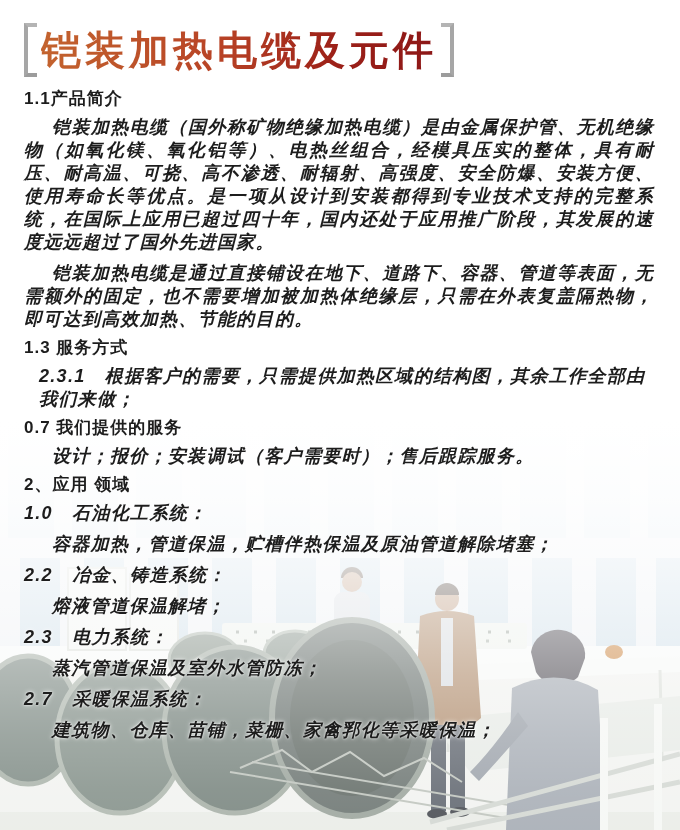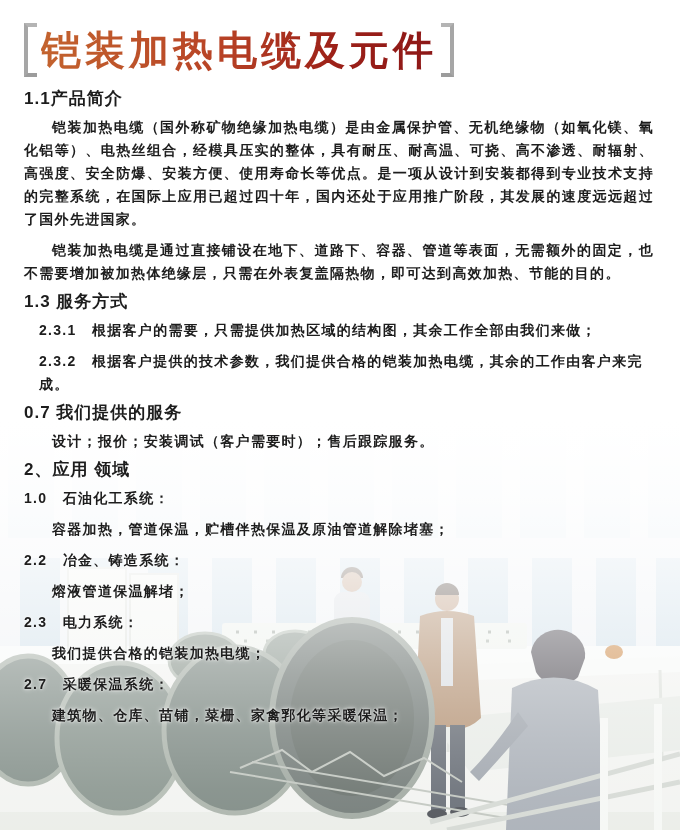--- a/index.html
+++ b/index.html
@@ -23,22 +23,23 @@
       rgba(255,255,255,0.24) 90%,
       rgba(255,255,255,0.20) 100%);
   }
   
   .content{
     position:absolute;inset:0;padding:10px 18px 0 16px;box-sizing:border-box;
     color:#1d1d1d;
   }
   .content p,.content h2,.content h1{margin:8px;}
   .txt{
-    font-size:14px;font-weight:600;letter-spacing:1.3px;line-height:23px;
+    font-size:18px;font-weight:600;letter-spacing:1.3px;line-height:23px;
     text-shadow:0 0 2px rgba(255,255,255,0.95),0 0 5px rgba(255,255,255,0.8);
+    font-style:italic;
   }
   .heading{
     font-size:17px;font-weight:700;letter-spacing:1px;line-height:18px;
     text-shadow:0 0 2px rgba(255,255,255,0.95),0 0 5px rgba(255,255,255,0.8);
   }
   .para{text-align:justify;text-indent:28px;}
   .sub{padding-left:15px;}
   .inset{padding-left:28px;}
   
   .title-row{display:flex;align-items:center;height:64px;}
@@ -193,33 +194,32 @@
       <span class="bracket br"></span>
     </h1>
 
     <h2 class="heading mt-s11">1.1产品简介</h2>
     <p class="txt para mt-p1">铠装加热电缆（国外称矿物绝缘加热电缆）是由金属保护管、无机绝缘物（如氧化镁、氧化铝等）、电热丝组合，经模具压实的整体，具有耐压、耐高温、可挠、高不渗透、耐辐射、高强度、安全防爆、安装方便、使用寿命长等优点。是一项从设计到安装都得到专业技术支持的完整系统，在国际上应用已超过四十年，国内还处于应用推广阶段，其发展的速度远远超过了国外先进国家。</p>
 
     <p class="txt para mt-p2">铠装加热电缆是通过直接铺设在地下、道路下、容器、管道等表面，无需额外的固定，也不需要增加被加热体绝缘层，只需在外表复盖隔热物，即可达到高效加热、节能的目的。</p>
 
     <h2 class="heading mt-s13">1.3 服务方式</h2>
     <p class="txt sub mt-i1">2.3.1　根据客户的需要，只需提供加热区域的结构图，其余工作全部由我们来做；</p>
-    <p class="txt sub mt-i2">2.3.2　根据客户提供的技术参数，我们提供合格的铠装加热电缆，其余的工作由客户来完成。</p>
 
     <h2 class="heading mt-s14">0.7 我们提供的服务</h2>
     <p class="txt inset mt-p4">设计；报价；安装调试（客户需要时）；售后跟踪服务。</p>
 
     <h2 class="heading mt-s2">2、应用 领域</h2>
 
     <p class="txt mt-lbl">1.0　石油化工系统：</p>
     <p class="txt inset mt-det">容器加热，管道保温，贮槽伴热保温及原油管道解除堵塞；</p>
 
     <p class="txt mt-lbl2">2.2　冶金、铸造系统：</p>
     <p class="txt inset mt-det">熔液管道保温解堵；</p>
 
     <p class="txt mt-lbl2">2.3　电力系统：</p>
-    <p class="txt inset mt-det">我们提供合格的铠装加热电缆；</p>
+    <p class="txt inset mt-det">蒸汽管道保温及室外水管防冻；</p>
 
     <p class="txt mt-lbl2">2.7　采暖保温系统：</p>
     <p class="txt inset mt-det">建筑物、仓库、苗铺，菜栅、家禽郛化等采暖保温；</p>
 
   </div>
 </div>
 
 </body></html>

